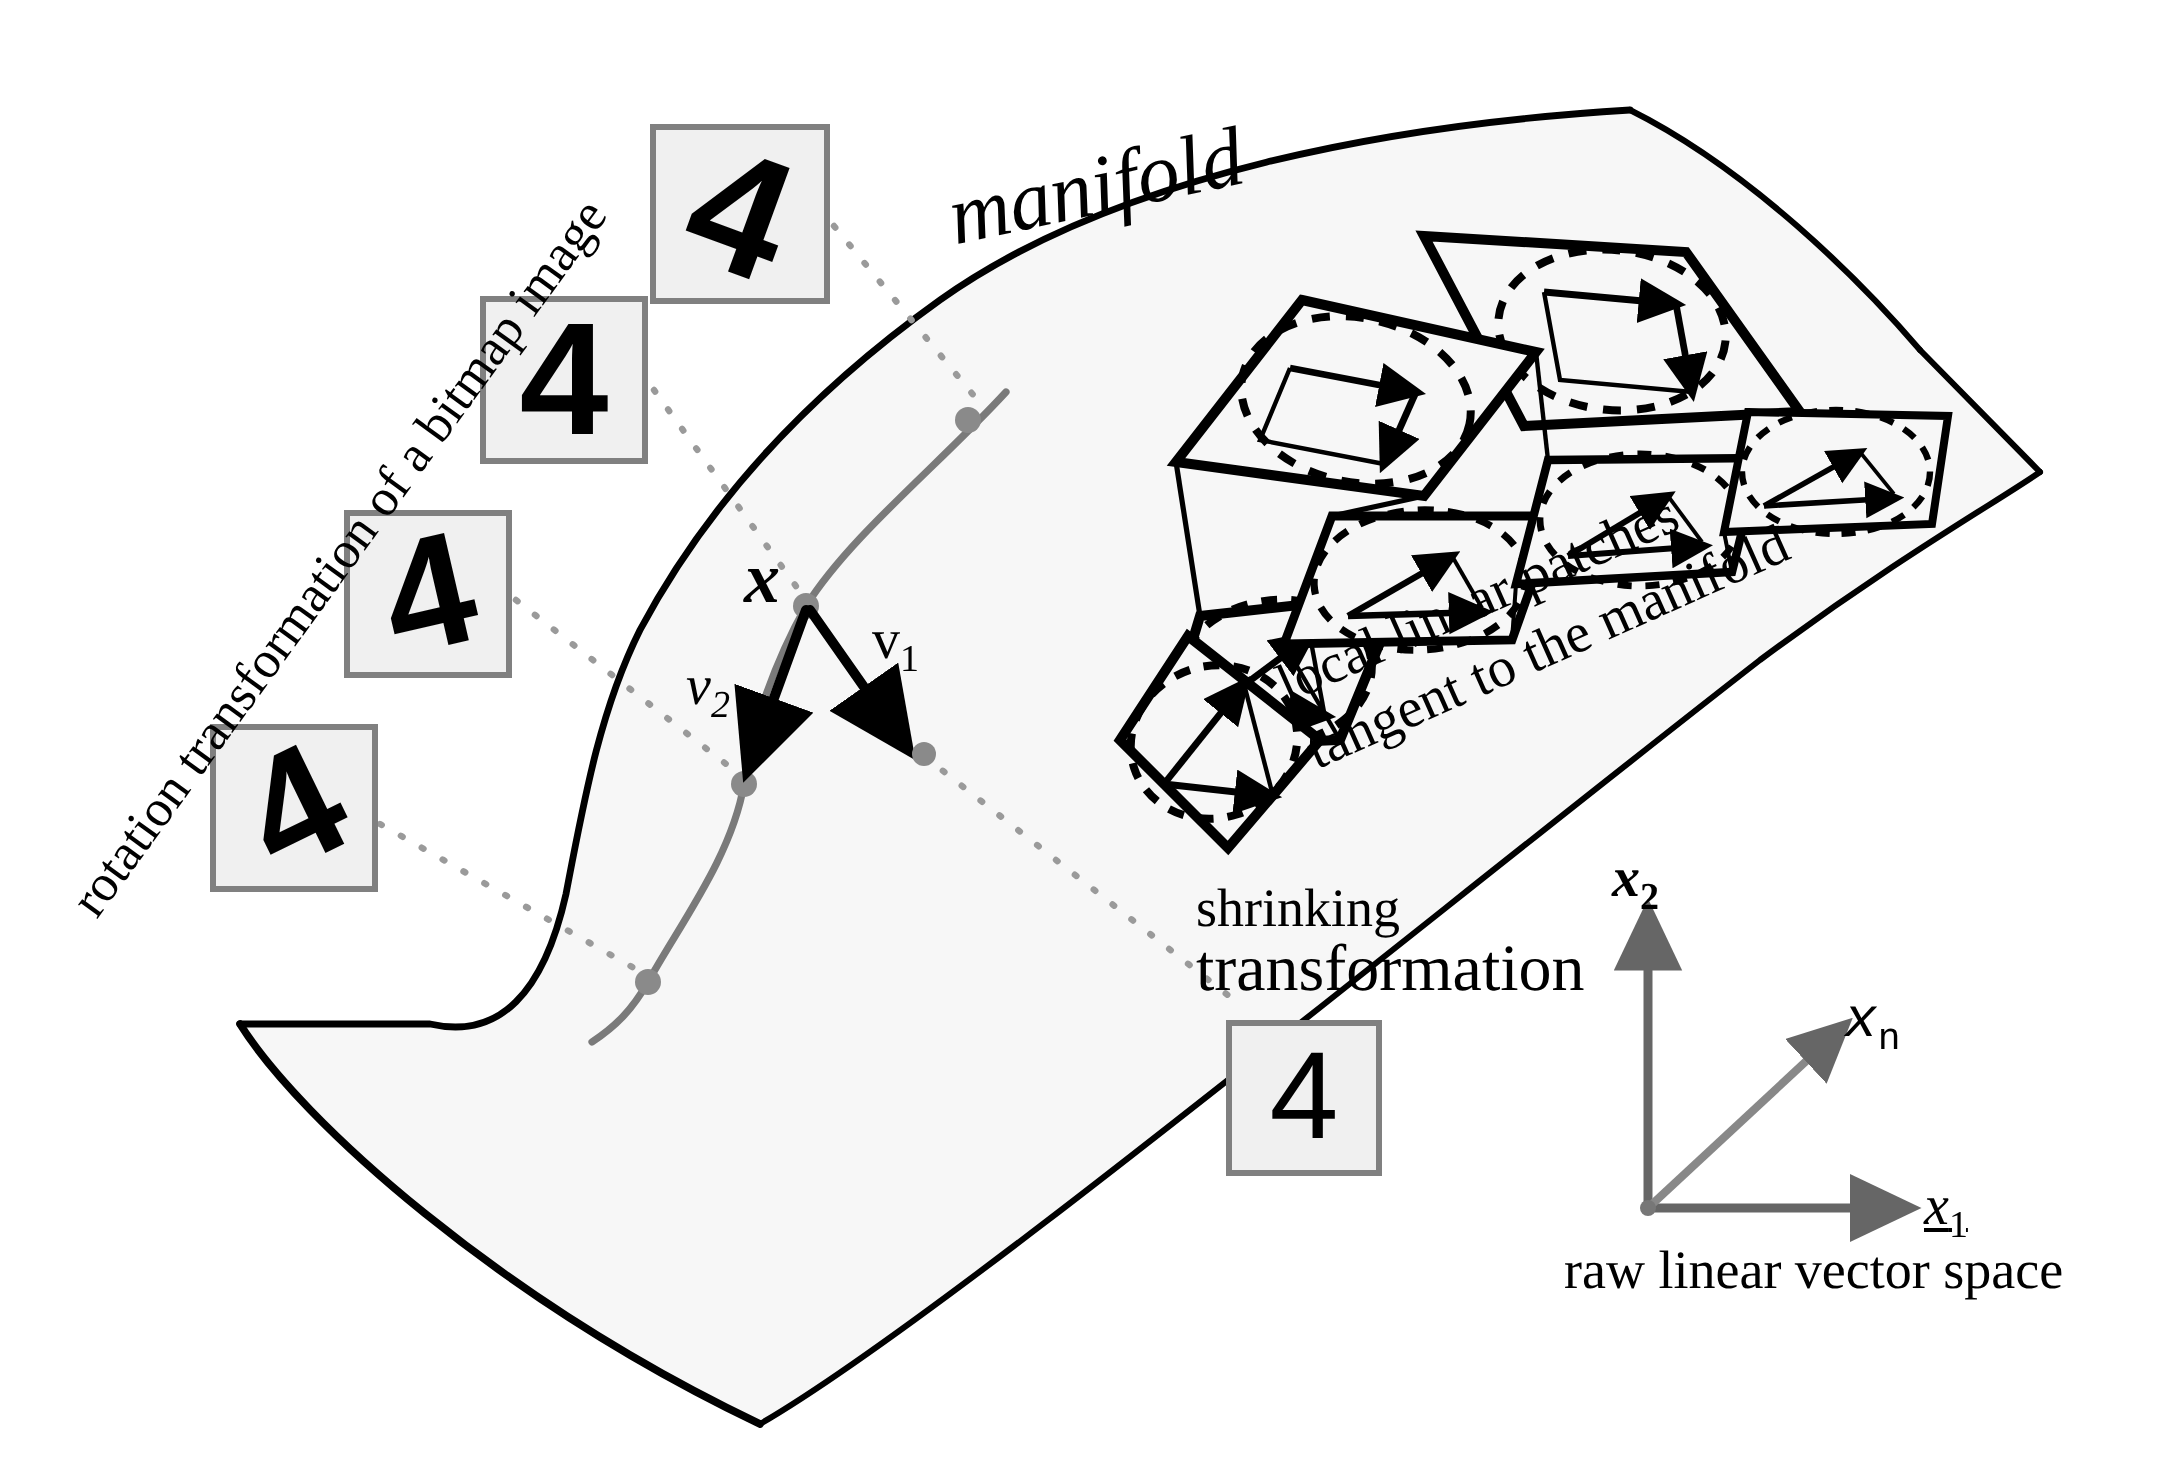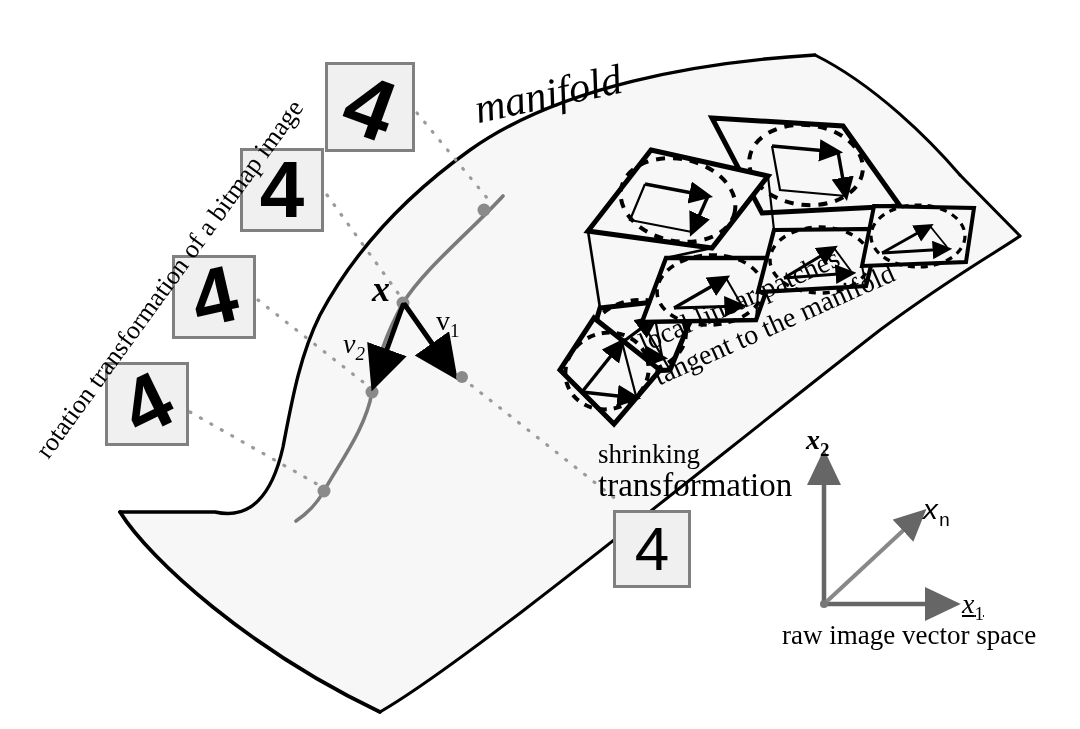--- a/index.html
+++ b/index.html
@@ -220,15 +220,15 @@
 </div>
 
 <div class="lbl serif ital" style="left:962px;top:588px;font-size:28px;text-decoration:underline;">
   <span>x</span><sub style="font-size:19px;font-style:normal;">1</sub>
 </div>
 
 <div class="lbl serif ital" style="left:922px;top:496px;font-size:28px;font-family:Liberation Mono, monospace;">
   <span>x</span><sub style="font-size:19px;font-style:normal;">n</sub>
 </div>
 
-<div class="lbl serif" style="left:782px;top:620px;font-size:27px;">raw image vector space</div>
+<div class="lbl serif" style="left:782px;top:620px;font-size:27px;">raw linear vector space</div>
 
 </div>
 
 </body></html>

